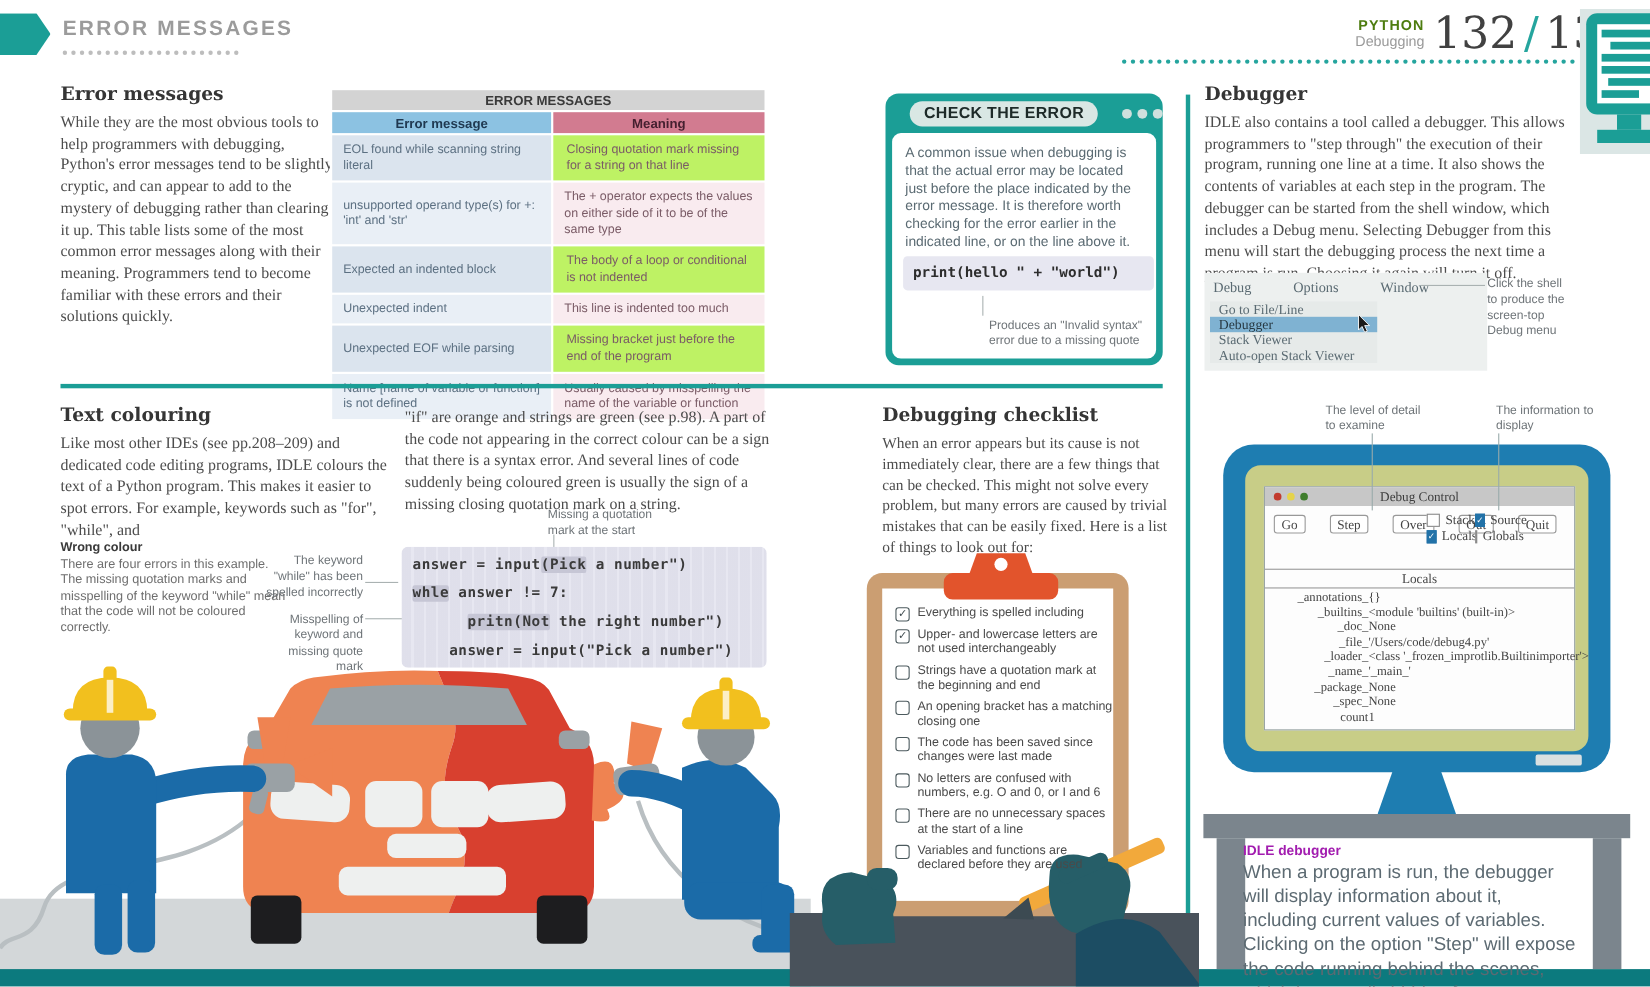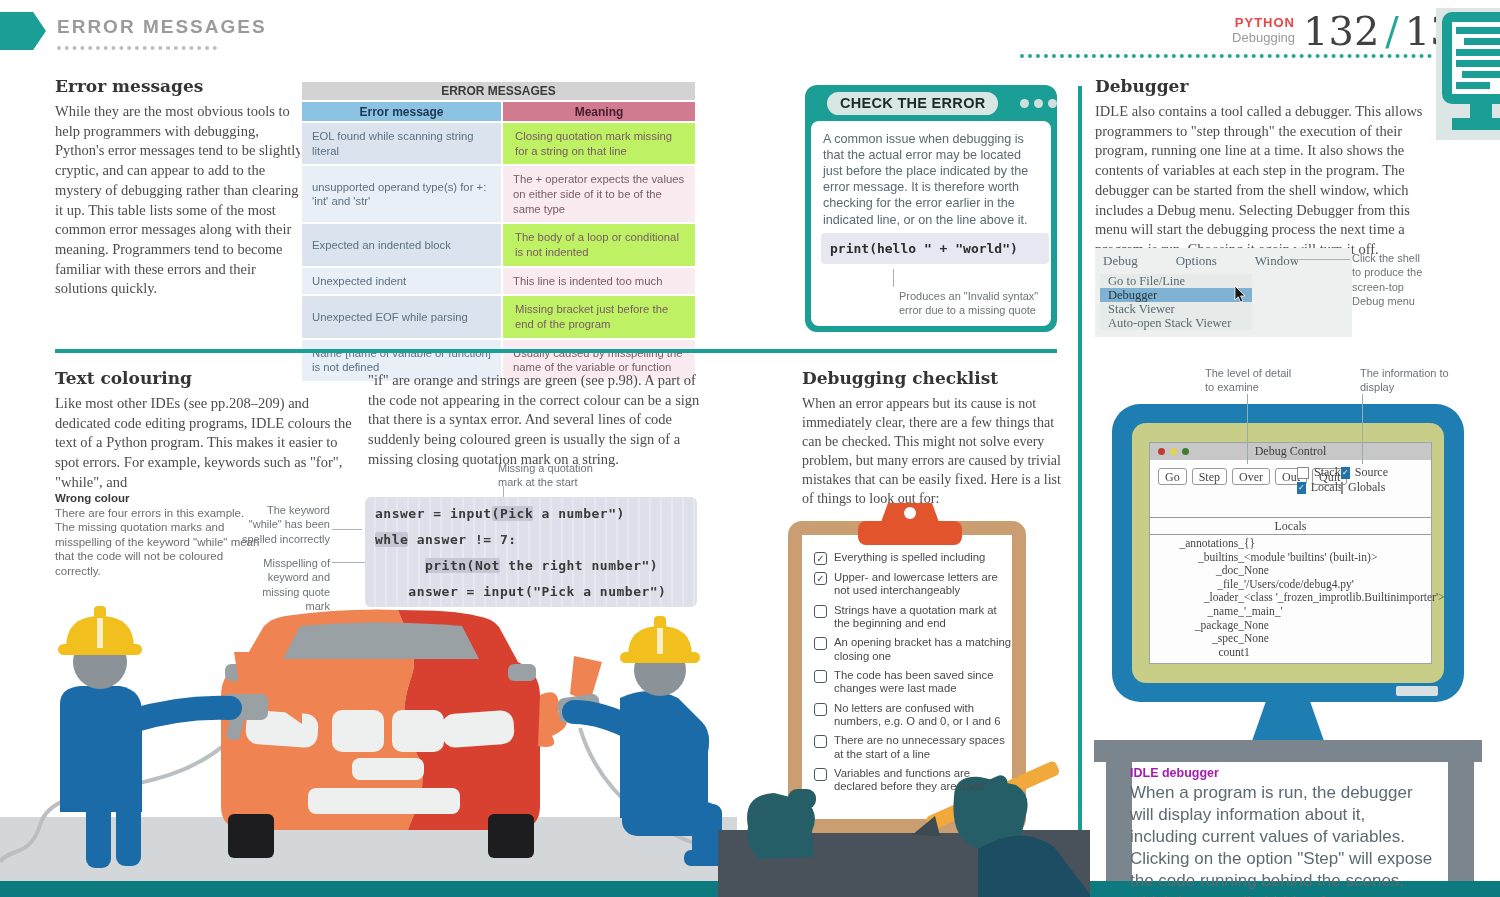--- a/index.html
+++ b/index.html
@@ -7,21 +7,21 @@
         font-family:"Liberation Sans",sans-serif;}
   .abs{position:absolute;}
 
   
   .corner-tab{left:0;top:12px;width:46px;height:38px;background:#1b9e96;
     clip-path:polygon(0 0,72% 0,100% 50%,72% 100%,0 100%);}
   .section-label{left:57px;top:16px;font-family:"Liberation Sans",sans-serif;
     font-weight:bold;font-size:19px;letter-spacing:2px;color:#9b9b9b;}
   .gray-dots{left:57px;top:46px;width:160px;border-top:4px dotted #bdbdbd;}
   .hdr-right{left:1130px;top:16px;width:165px;text-align:right;line-height:1.15;}
-  .hdr-subject{font-weight:bold;font-size:13px;letter-spacing:1px;color:#ef4444;}
+  .hdr-subject{font-weight:bold;font-size:13px;letter-spacing:1px;color:#4d7c0f;}
   .hdr-chapter{font-size:13px;color:#9a9a9a;}
   .page-nums{left:1303px;top:8px;font-family:"DejaVu Serif",serif;font-size:40px;color:#414141;}
   .page-nums .slash{color:#25a59e;padding:0 6px;}
   .teal-dots{left:1020px;top:54px;width:412px;border-top:4px dotted #25a59e;}
   .corner-icon{right:0;top:8px;width:64px;height:132px;overflow:hidden;}
 
   
   .h2{font-family:"DejaVu Serif",serif;font-weight:bold;font-size:17px;color:#353535;margin:0 0 6px 0;}
   .serif-body{font-family:"Liberation Serif",serif;font-size:14.5px;line-height:1.36;color:#4c4c4c;}
   .cap-title{font-weight:bold;font-size:11.5px;color:#3a3a3a;margin:0 0 2px 0;}
@@ -93,21 +93,21 @@
   .power{left:1396px;top:686px;width:42px;height:10px;background:#d9e0e1;border-radius:2px;}
   .stand{left:1252px;top:700px;width:72px;height:41px;background:#1e7db1;
     clip-path:polygon(20% 0,80% 0,100% 100%,0 100%);}
   .desk-top{left:1094px;top:740px;width:388px;height:22px;background:#7b858d;}
   .desk-leg{top:762px;width:26px;height:119px;background:#7b858d;}
   .dbg-win{left:1149px;top:442px;width:281px;height:220px;background:#fdfdfd;border:1px solid #9aa5a5;
     font-family:"Liberation Serif",serif;color:#454545;}
   .dbg-title{position:absolute;left:0;top:0;width:100%;height:17px;background:#c7c7c7;
     text-align:center;font-size:12px;line-height:17px;color:#3c3c3c;}
   .tl{position:absolute;top:5px;width:7px;height:7px;border-radius:50%;}
-  .dbg-btns{position:absolute;left:8px;top:25px;display:flex;gap:5px;}
+  .dbg-btns{position:absolute;left:8px;top:25px;display:flex;gap:22px;}
   .dbg-btn{border:1px solid #999;border-radius:3px;background:#fff;font-family:"Liberation Serif",serif;
     font-size:12px;color:#454545;height:17px;line-height:16px;padding:0 6px;}
   .dbg-checks{position:absolute;right:6px;top:22px;width:128px;display:flex;flex-wrap:wrap;}
   .dbg-check{width:44px;display:flex;gap:5px;align-items:center;height:15px;font-size:12px;}
   .cbx{width:10px;height:10px;border:1px solid #8a8a8a;background:#fff;font-size:8px;line-height:10px;
     text-align:center;color:#fff;}
   .cbx.checked{background:#2272a8;border-color:#2272a8;}
   .cbx.checked::after{content:"✓";}
   .dbg-locals-hdr{position:absolute;left:0;top:74px;width:100%;height:16px;border-top:1px solid #9a9a9a;
     border-bottom:1px solid #9a9a9a;text-align:center;font-size:12px;line-height:16px;}

